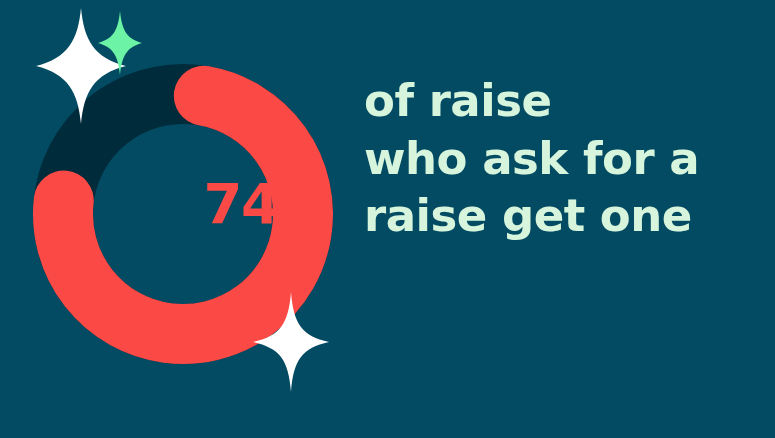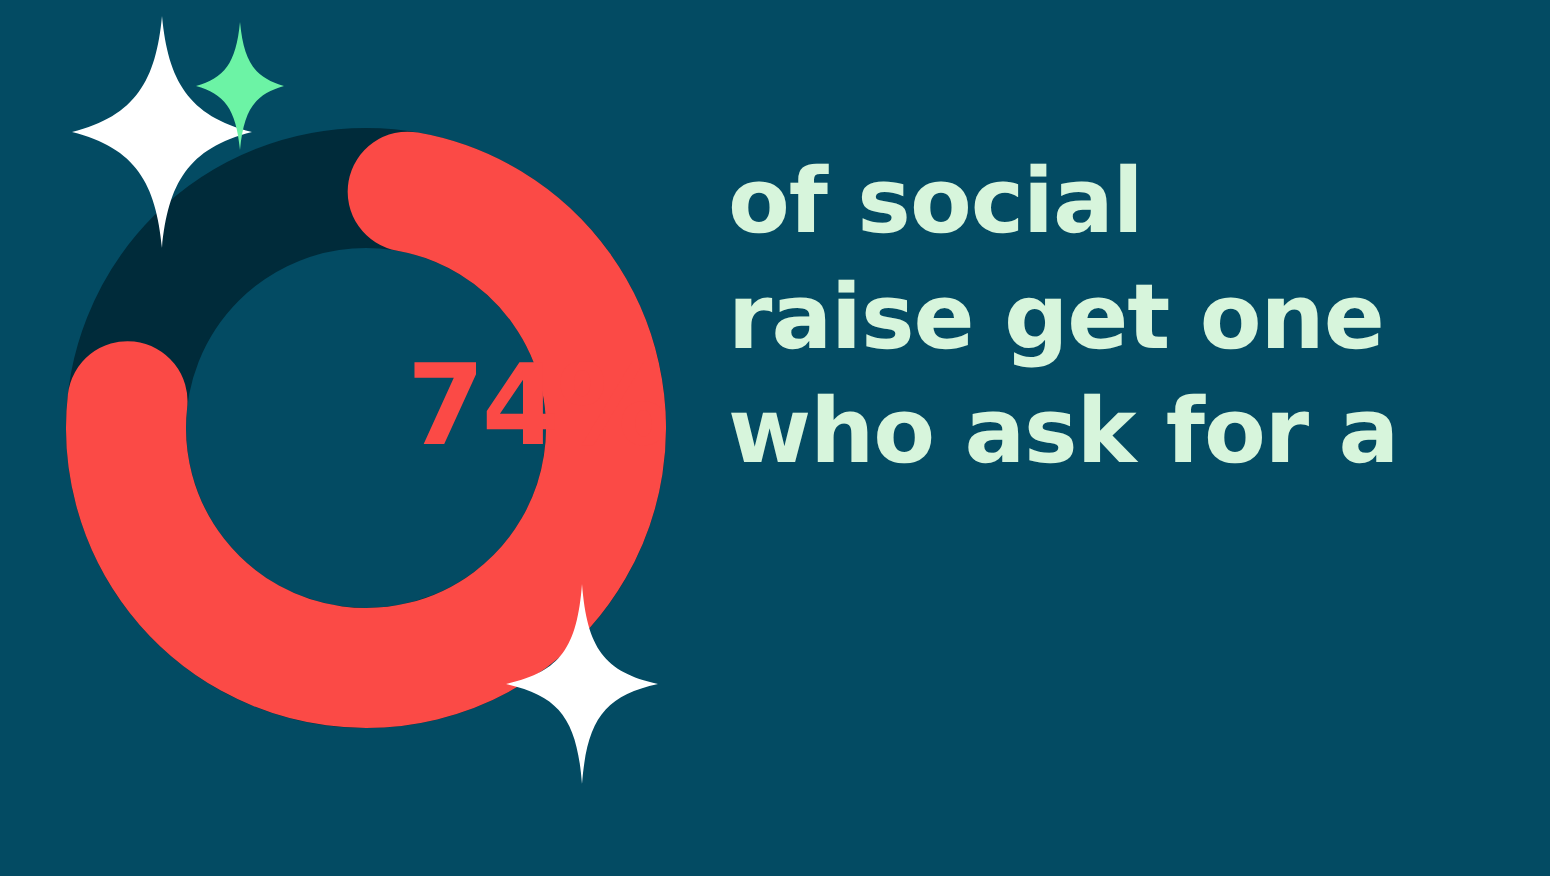--- a/index.html
+++ b/index.html
@@ -90,18 +90,18 @@
     <path fill="#FFFFFF" d="M 291 292
              C 293.5 324, 302 336, 329 342
              C 302 348, 293.5 360, 291 392
              C 288.5 360, 280 348, 253 342
              C 280 336, 288.5 324, 291 292 Z"></path>
   </svg>
 
   <div class="pct-label" style="color: rgb(251, 74, 70);">74%</div>
 
   <div class="headline" style="color: rgb(215, 245, 220);">
-    <span class="headline-line">of social</span>
+    <span class="headline-line">of raise</span>
+    <span class="headline-line">who ask for a</span>
     <span class="headline-line">raise get one</span>
-    <span class="headline-line">who ask for a</span>
   </div>
 
 </div>
 
 </body></html>

